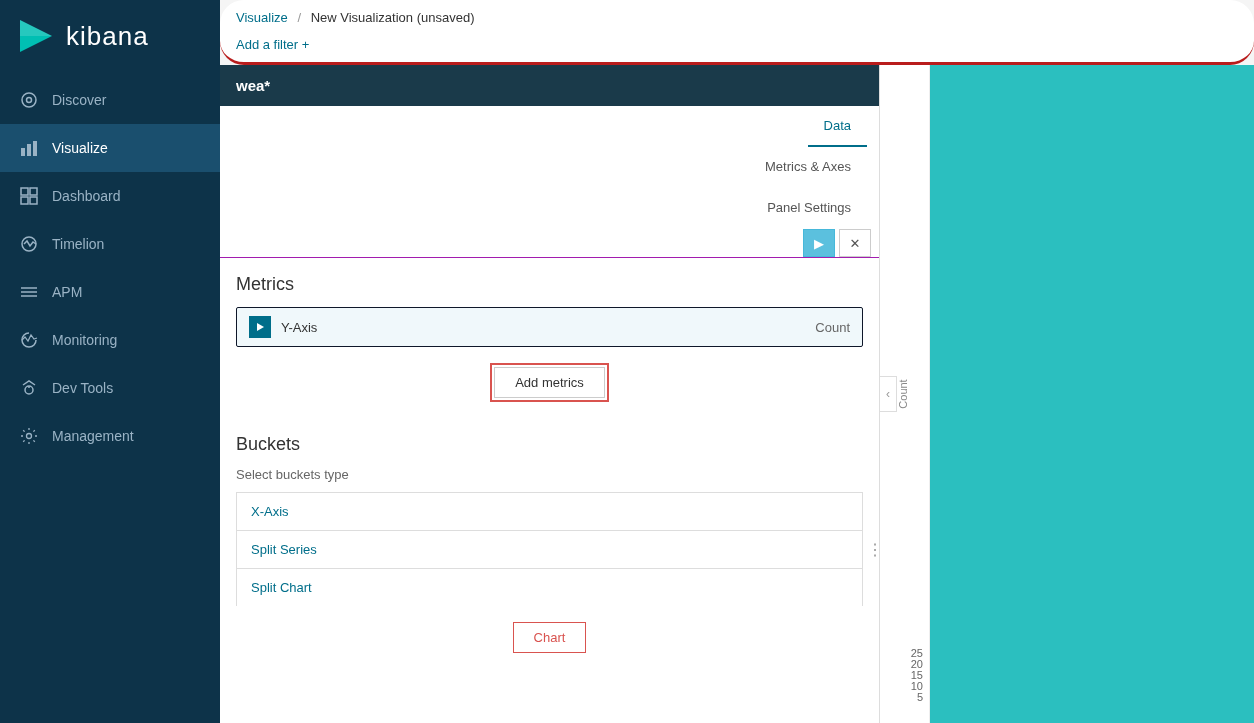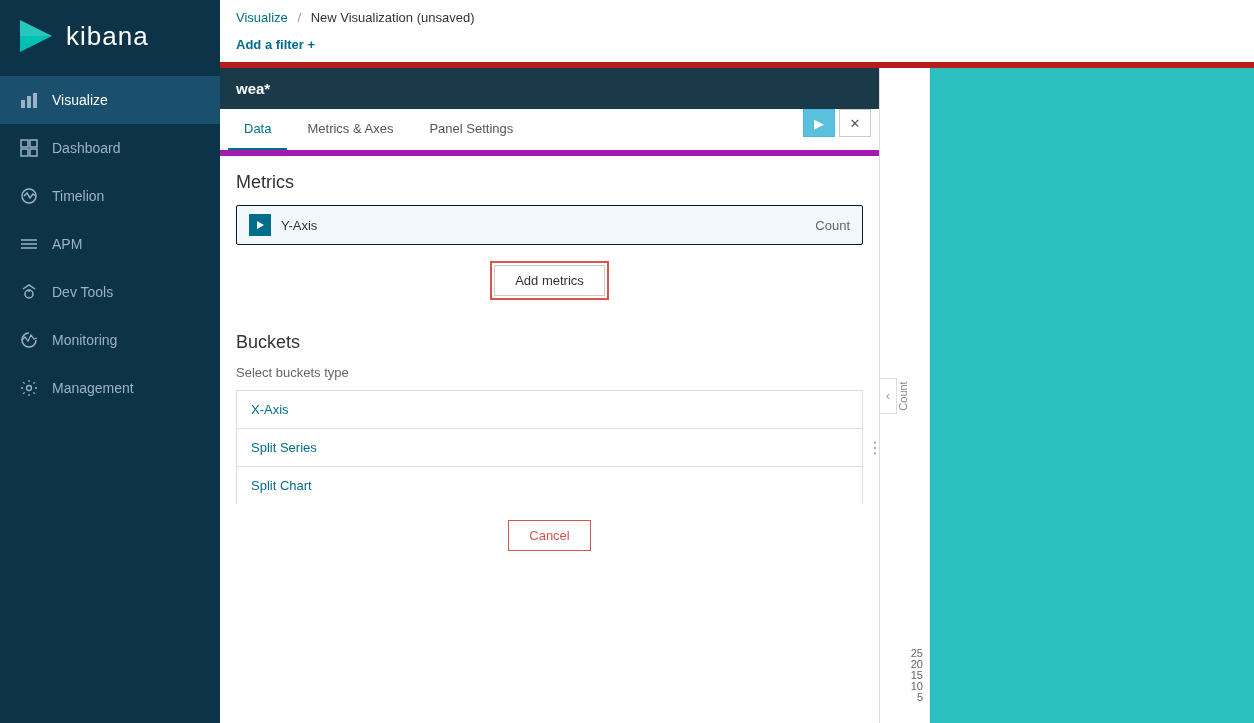--- a/index.html
+++ b/index.html
@@ -68,22 +68,23 @@
       display: flex;
       flex-direction: column;
       background: #f5f5f5;
       height: 100%;
       overflow: hidden;
     }
 
     
     .topbar {
       background: #fff;
-      border-bottom: 6px solid #b91c1c;
+      border-bottom: 3px solid #b91c1c;
       padding: 0 16px;
+      border-radius: 24px;
     }
     .breadcrumb-row {
       padding: 10px 0 4px;
       font-size: 13px;
       color: #006e8a;
     }
     .breadcrumb-row .separator {
       color: #999;
       margin: 0 6px;
     }
@@ -109,21 +110,20 @@
     }
     .add-filter-btn {
       color: #006e8a;
       font-size: 13px;
       cursor: pointer;
       background: none;
       border: none;
       display: flex;
       align-items: center;
       gap: 4px;
-      font-weight: bold;
     }
 
     
     .content-area {
       flex: 1;
       display: flex;
       overflow: hidden;
     }
 
     
@@ -141,24 +141,25 @@
       background: #1a3a4a;
       color: #fff;
       padding: 12px 16px;
       font-size: 15px;
       font-weight: 700;
     }
 
     
     .tabs-row {
       display: flex;
-      align-items: flex-start;
-      border-bottom: 6px solid #a21caf;
+      align-items: flex-end;
+      border-bottom: 1px solid #a21caf;
       background: #fff;
       padding: 0 8px;
+      flex-direction: column;
     }
     .tab {
       padding: 12px 16px;
       font-size: 13px;
       color: #555;
       cursor: pointer;
       border-bottom: 2px solid transparent;
       margin-right: 4px;
     }
     .tab.active {
@@ -366,20 +367,29 @@
 
 <nav class="sidebar">
   <div class="sidebar-logo">
     <svg class="logo-icon" viewBox="0 0 40 40">
       <polygon points="4,4 36,20 4,36" fill="#00bfb3"></polygon>
       <polygon points="4,4 36,20 4,20" fill="#fff" opacity="0.15"></polygon>
     </svg>
     <span class="logo-text">kibana</span>
   </div>
   <div class="sidebar-nav">
+    <div class="sidebar-item">
+      <span class="nav-icon">
+        <svg width="18" height="18" viewBox="0 0 18 18" fill="none">
+          <circle cx="9" cy="9" r="7" stroke="#9ab3c5" stroke-width="1.5" fill="none"></circle>
+          <circle cx="9" cy="9" r="2.5" stroke="#9ab3c5" stroke-width="1.5" fill="none"></circle>
+        </svg>
+      </span>
+      <span class="nav-label">Discover</span>
+    </div>
     <div class="sidebar-item active">
       <span class="nav-icon">
         <svg width="18" height="18" viewBox="0 0 18 18">
           <rect x="1" y="9" width="4" height="8" fill="#9ab3c5"></rect>
           <rect x="7" y="5" width="4" height="12" fill="#9ab3c5"></rect>
           <rect x="13" y="2" width="4" height="15" fill="#9ab3c5"></rect>
         </svg>
       </span>
       <span class="nav-label">Visualize</span>
     </div>
@@ -409,35 +419,35 @@
           <line x1="1" y1="9" x2="17" y2="9" stroke="#9ab3c5" stroke-width="1.5"></line>
           <line x1="1" y1="5" x2="17" y2="5" stroke="#9ab3c5" stroke-width="1.5"></line>
           <line x1="1" y1="13" x2="17" y2="13" stroke="#9ab3c5" stroke-width="1.5"></line>
         </svg>
       </span>
       <span class="nav-label">APM</span>
     </div>
     <div class="sidebar-item">
       <span class="nav-icon">
         <svg width="18" height="18" viewBox="0 0 18 18">
+          <path d="M9 2 C5 2 2 5 2 9 C2 13 5 16 9 16 C13 16 16 13 16 9" stroke="#9ab3c5" stroke-width="1.5" fill="none"></path>
+          <polyline points="2,9 5,6 8,10 11,4 14,8 17,7" stroke="#9ab3c5" stroke-width="1.2" fill="none"></polyline>
+        </svg>
+      </span>
+      <span class="nav-label">Monitoring</span>
+    </div>
+    <div class="sidebar-item">
+      <span class="nav-icon">
+        <svg width="18" height="18" viewBox="0 0 18 18">
           <path d="M3 6 L9 2 L15 6" stroke="#9ab3c5" stroke-width="1.5" fill="none"></path>
           <circle cx="9" cy="11" r="4" stroke="#9ab3c5" stroke-width="1.5" fill="none"></circle>
           <line x1="9" y1="7" x2="9" y2="9" stroke="#9ab3c5" stroke-width="1.5"></line>
         </svg>
       </span>
       <span class="nav-label">Dev Tools</span>
-    </div>
-    <div class="sidebar-item">
-      <span class="nav-icon">
-        <svg width="18" height="18" viewBox="0 0 18 18">
-          <path d="M9 2 C5 2 2 5 2 9 C2 13 5 16 9 16 C13 16 16 13 16 9" stroke="#9ab3c5" stroke-width="1.5" fill="none"></path>
-          <polyline points="2,9 5,6 8,10 11,4 14,8 17,7" stroke="#9ab3c5" stroke-width="1.2" fill="none"></polyline>
-        </svg>
-      </span>
-      <span class="nav-label">Monitoring</span>
     </div>
     <div class="sidebar-item">
       <span class="nav-icon">
         <svg width="18" height="18" viewBox="0 0 18 18">
           <circle cx="9" cy="9" r="2.5" stroke="#9ab3c5" stroke-width="1.3" fill="none"></circle>
           <path d="M9 1v2M9 15v2M1 9h2M15 9h2M3.2 3.2l1.4 1.4M13.4 13.4l1.4 1.4M3.2 14.8l1.4-1.4M13.4 4.6l1.4-1.4" stroke="#9ab3c5" stroke-width="1.3"></path>
         </svg>
       </span>
       <span class="nav-label">Management</span>
     </div>
@@ -496,21 +506,21 @@
           <p class="buckets-subtitle">Select buckets type</p>
 
           <div class="bucket-options-container">
             <button class="bucket-option">X-Axis</button>
             <button class="bucket-option">Split Series</button>
             <button class="bucket-option">Split Chart</button>
             <span class="bucket-dots">⋮</span>
           </div>
 
           <div style="display:flex;justify-content:center;">
-            <button class="cancel-btn">Cancel</button>
+            <button class="cancel-btn">Chart</button>
           </div>
         </div>
       </div>
     </div>
 
     <div class="right-panel">
       <div class="collapse-btn">‹</div>
       <div class="chart-wrapper">
         <div class="y-axis-container">
           <div style="position:relative;height:100%;width:100%;">

